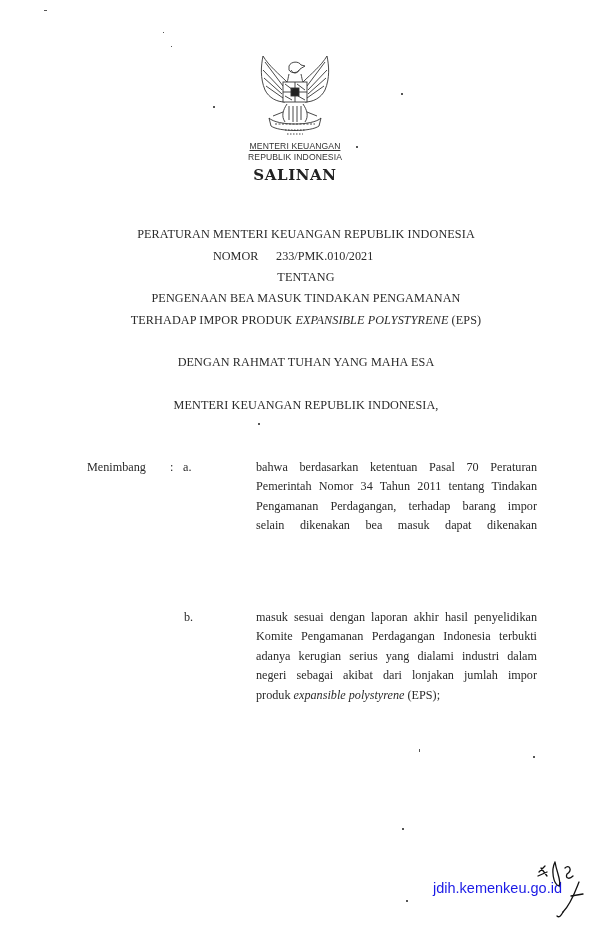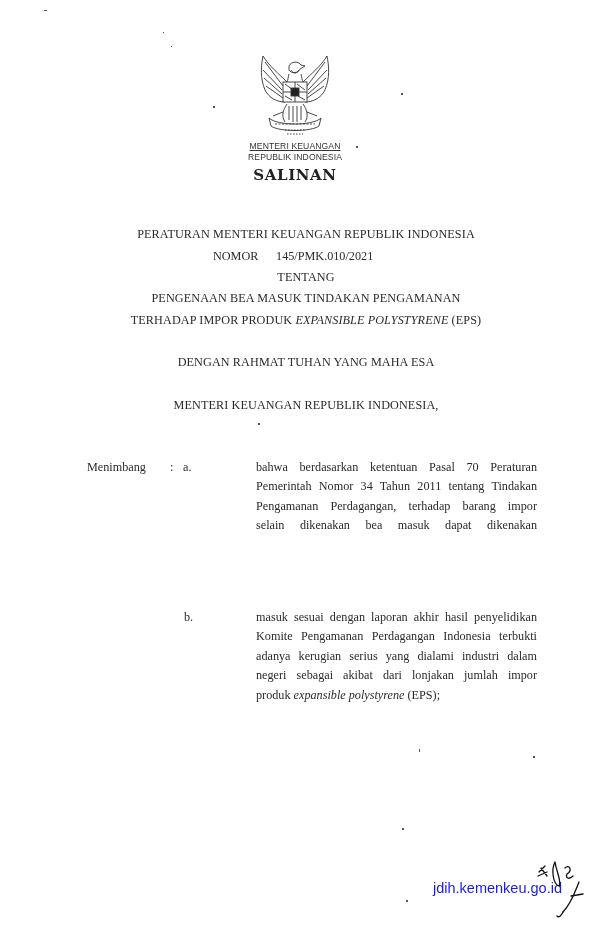--- a/index.html
+++ b/index.html
@@ -71,21 +71,21 @@
   </svg>
 </div>
 
 <div class="ministry" style="top:141px;text-decoration:underline;">MENTERI KEUANGAN</div>
 <div class="ministry" style="top:152px;">REPUBLIK INDONESIA</div>
 <div class="salinan">SALINAN</div>
 
 <div class="center-line" style="top:227px;">PERATURAN MENTERI KEUANGAN REPUBLIK INDONESIA</div>
 <div class="nomor">
   <span style="width:60px;">NOMOR</span>
-  <span>145/PMK.010/2021</span>
+  <span>233/PMK.010/2021</span>
 </div>
 <div class="center-line" style="top:270px;">TENTANG</div>
 <div class="center-line" style="top:291px;">PENGENAAN BEA MASUK TINDAKAN PENGAMANAN</div>
 <div class="center-line" style="top:313px;"><span>TERHADAP IMPOR PRODUK </span><i>EXPANSIBLE POLYSTYRENE</i><span> (EPS)</span></div>
 
 <div class="center-line" style="top:355px;">DENGAN RAHMAT TUHAN YANG MAHA ESA</div>
 <div class="center-line" style="top:398px;">MENTERI KEUANGAN REPUBLIK INDONESIA,</div>
 
 <div class="abs body-text label">Menimbang</div>
 <div class="abs body-text colon">:</div>

